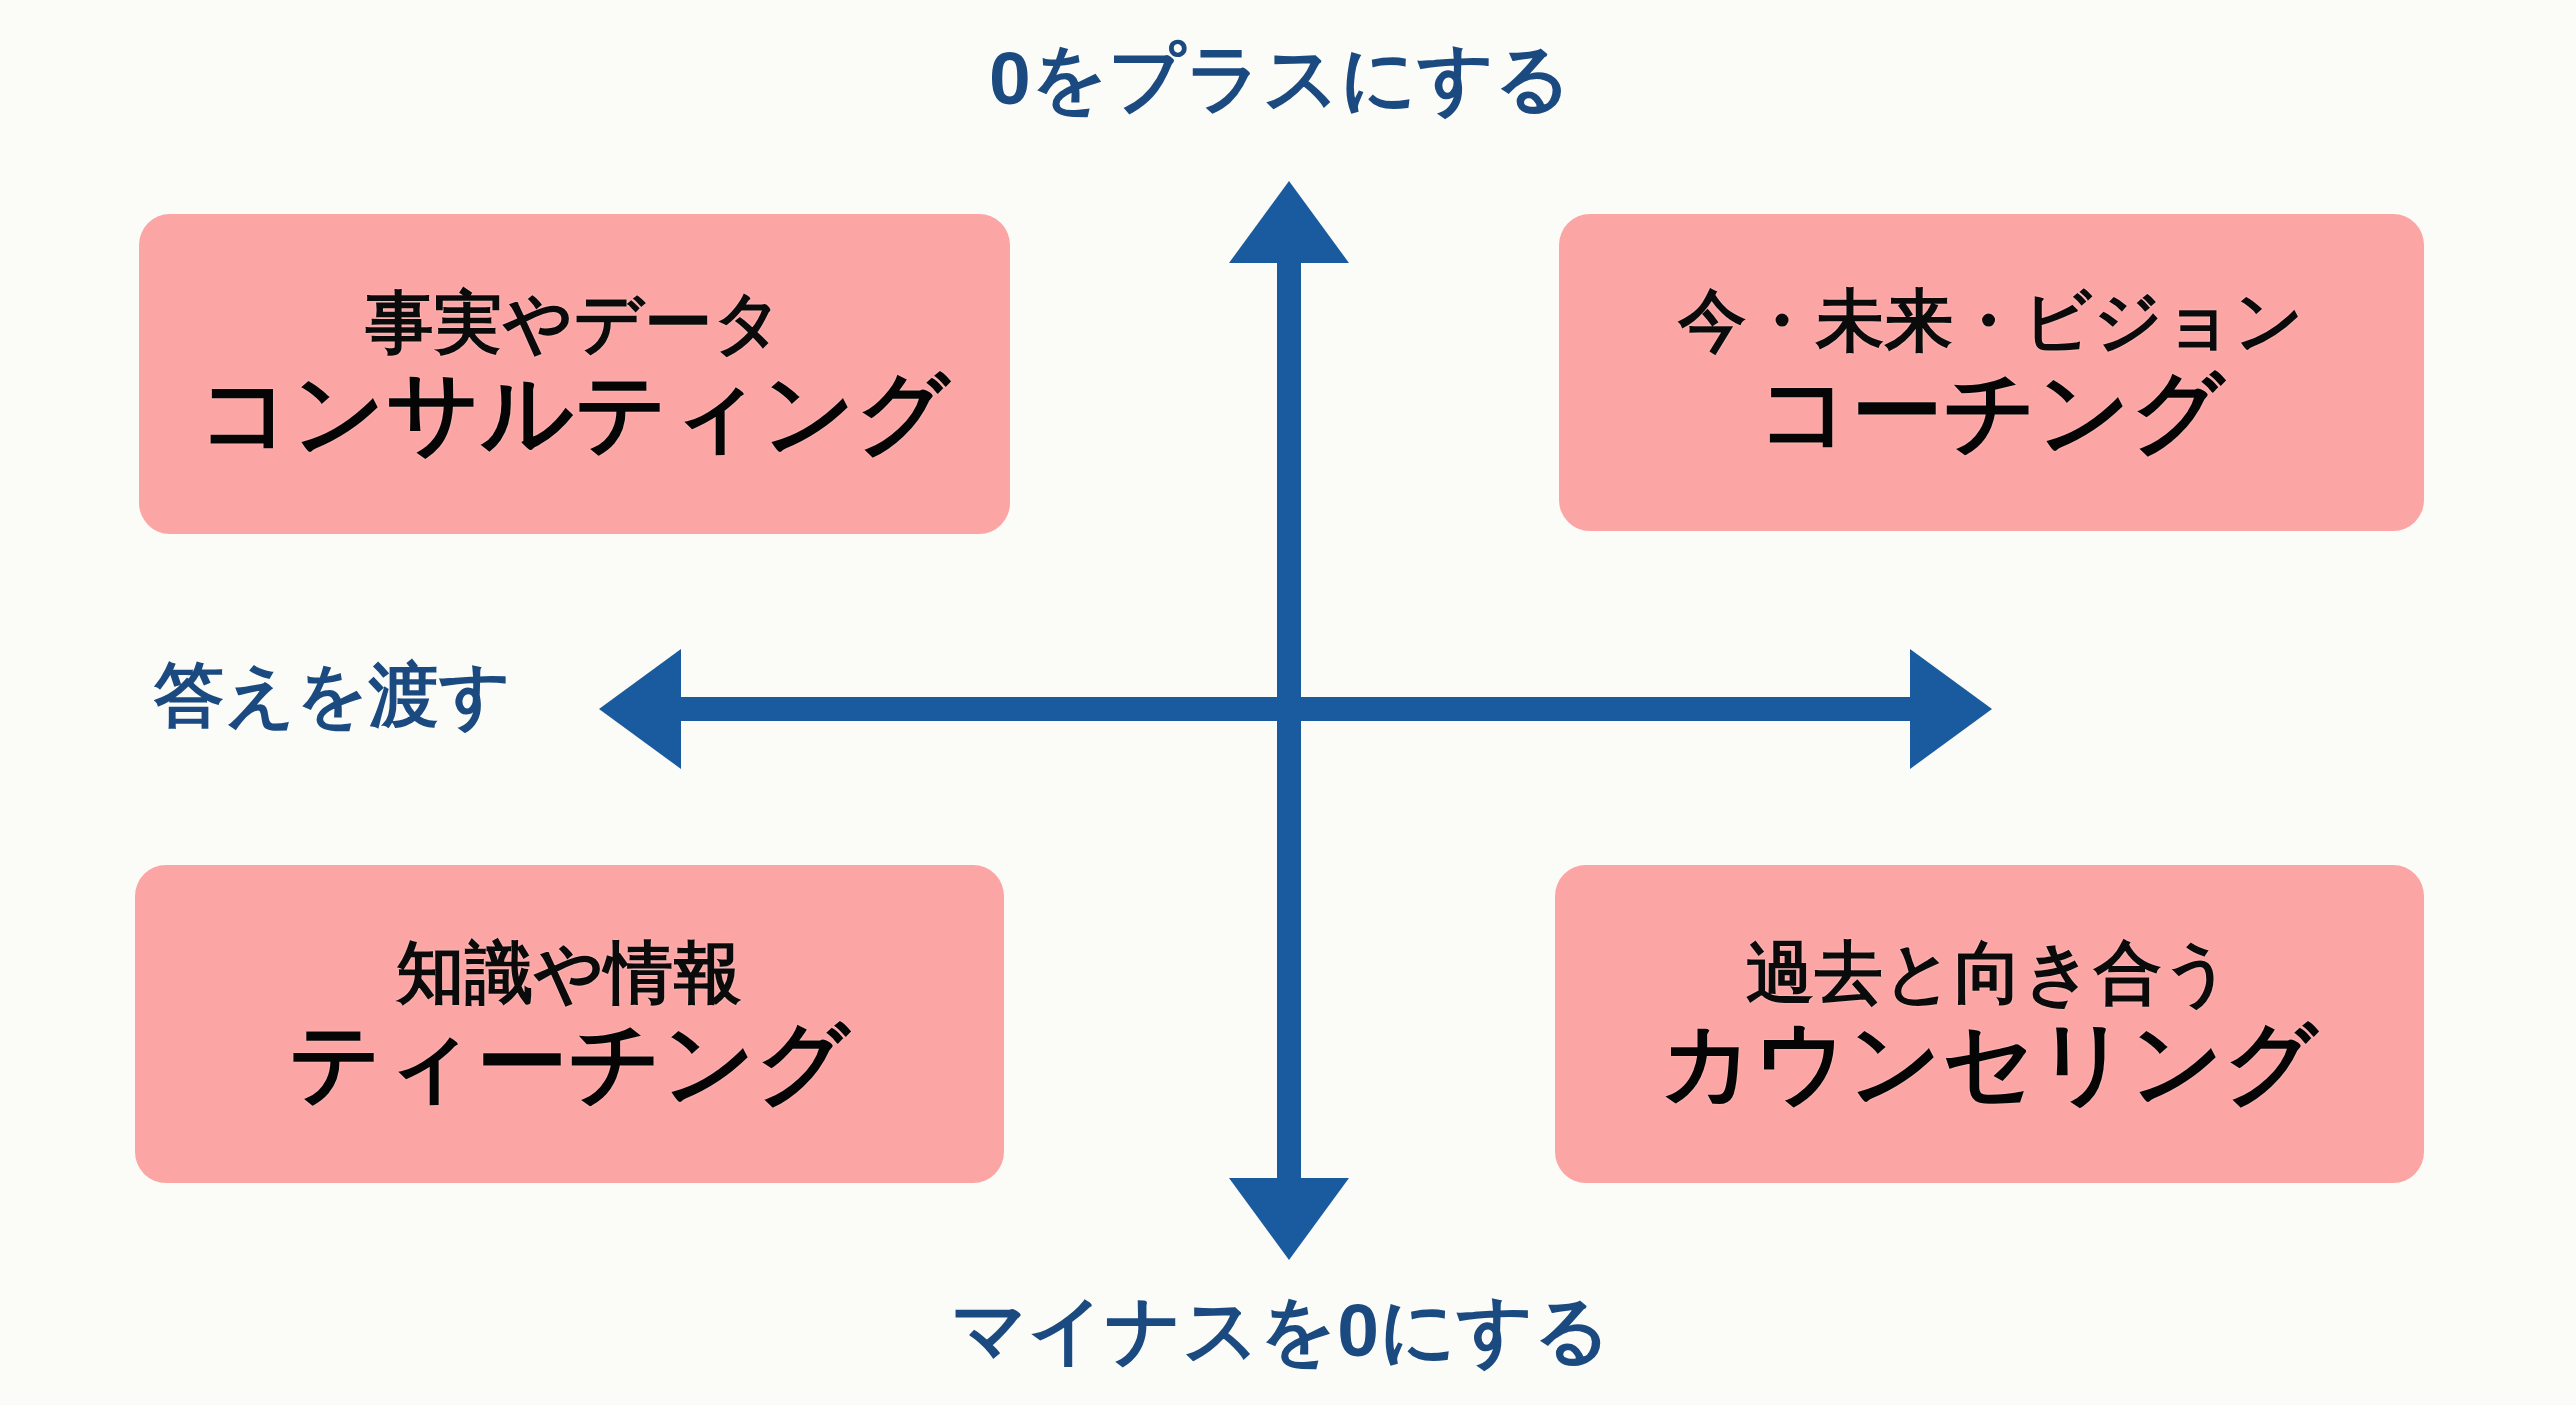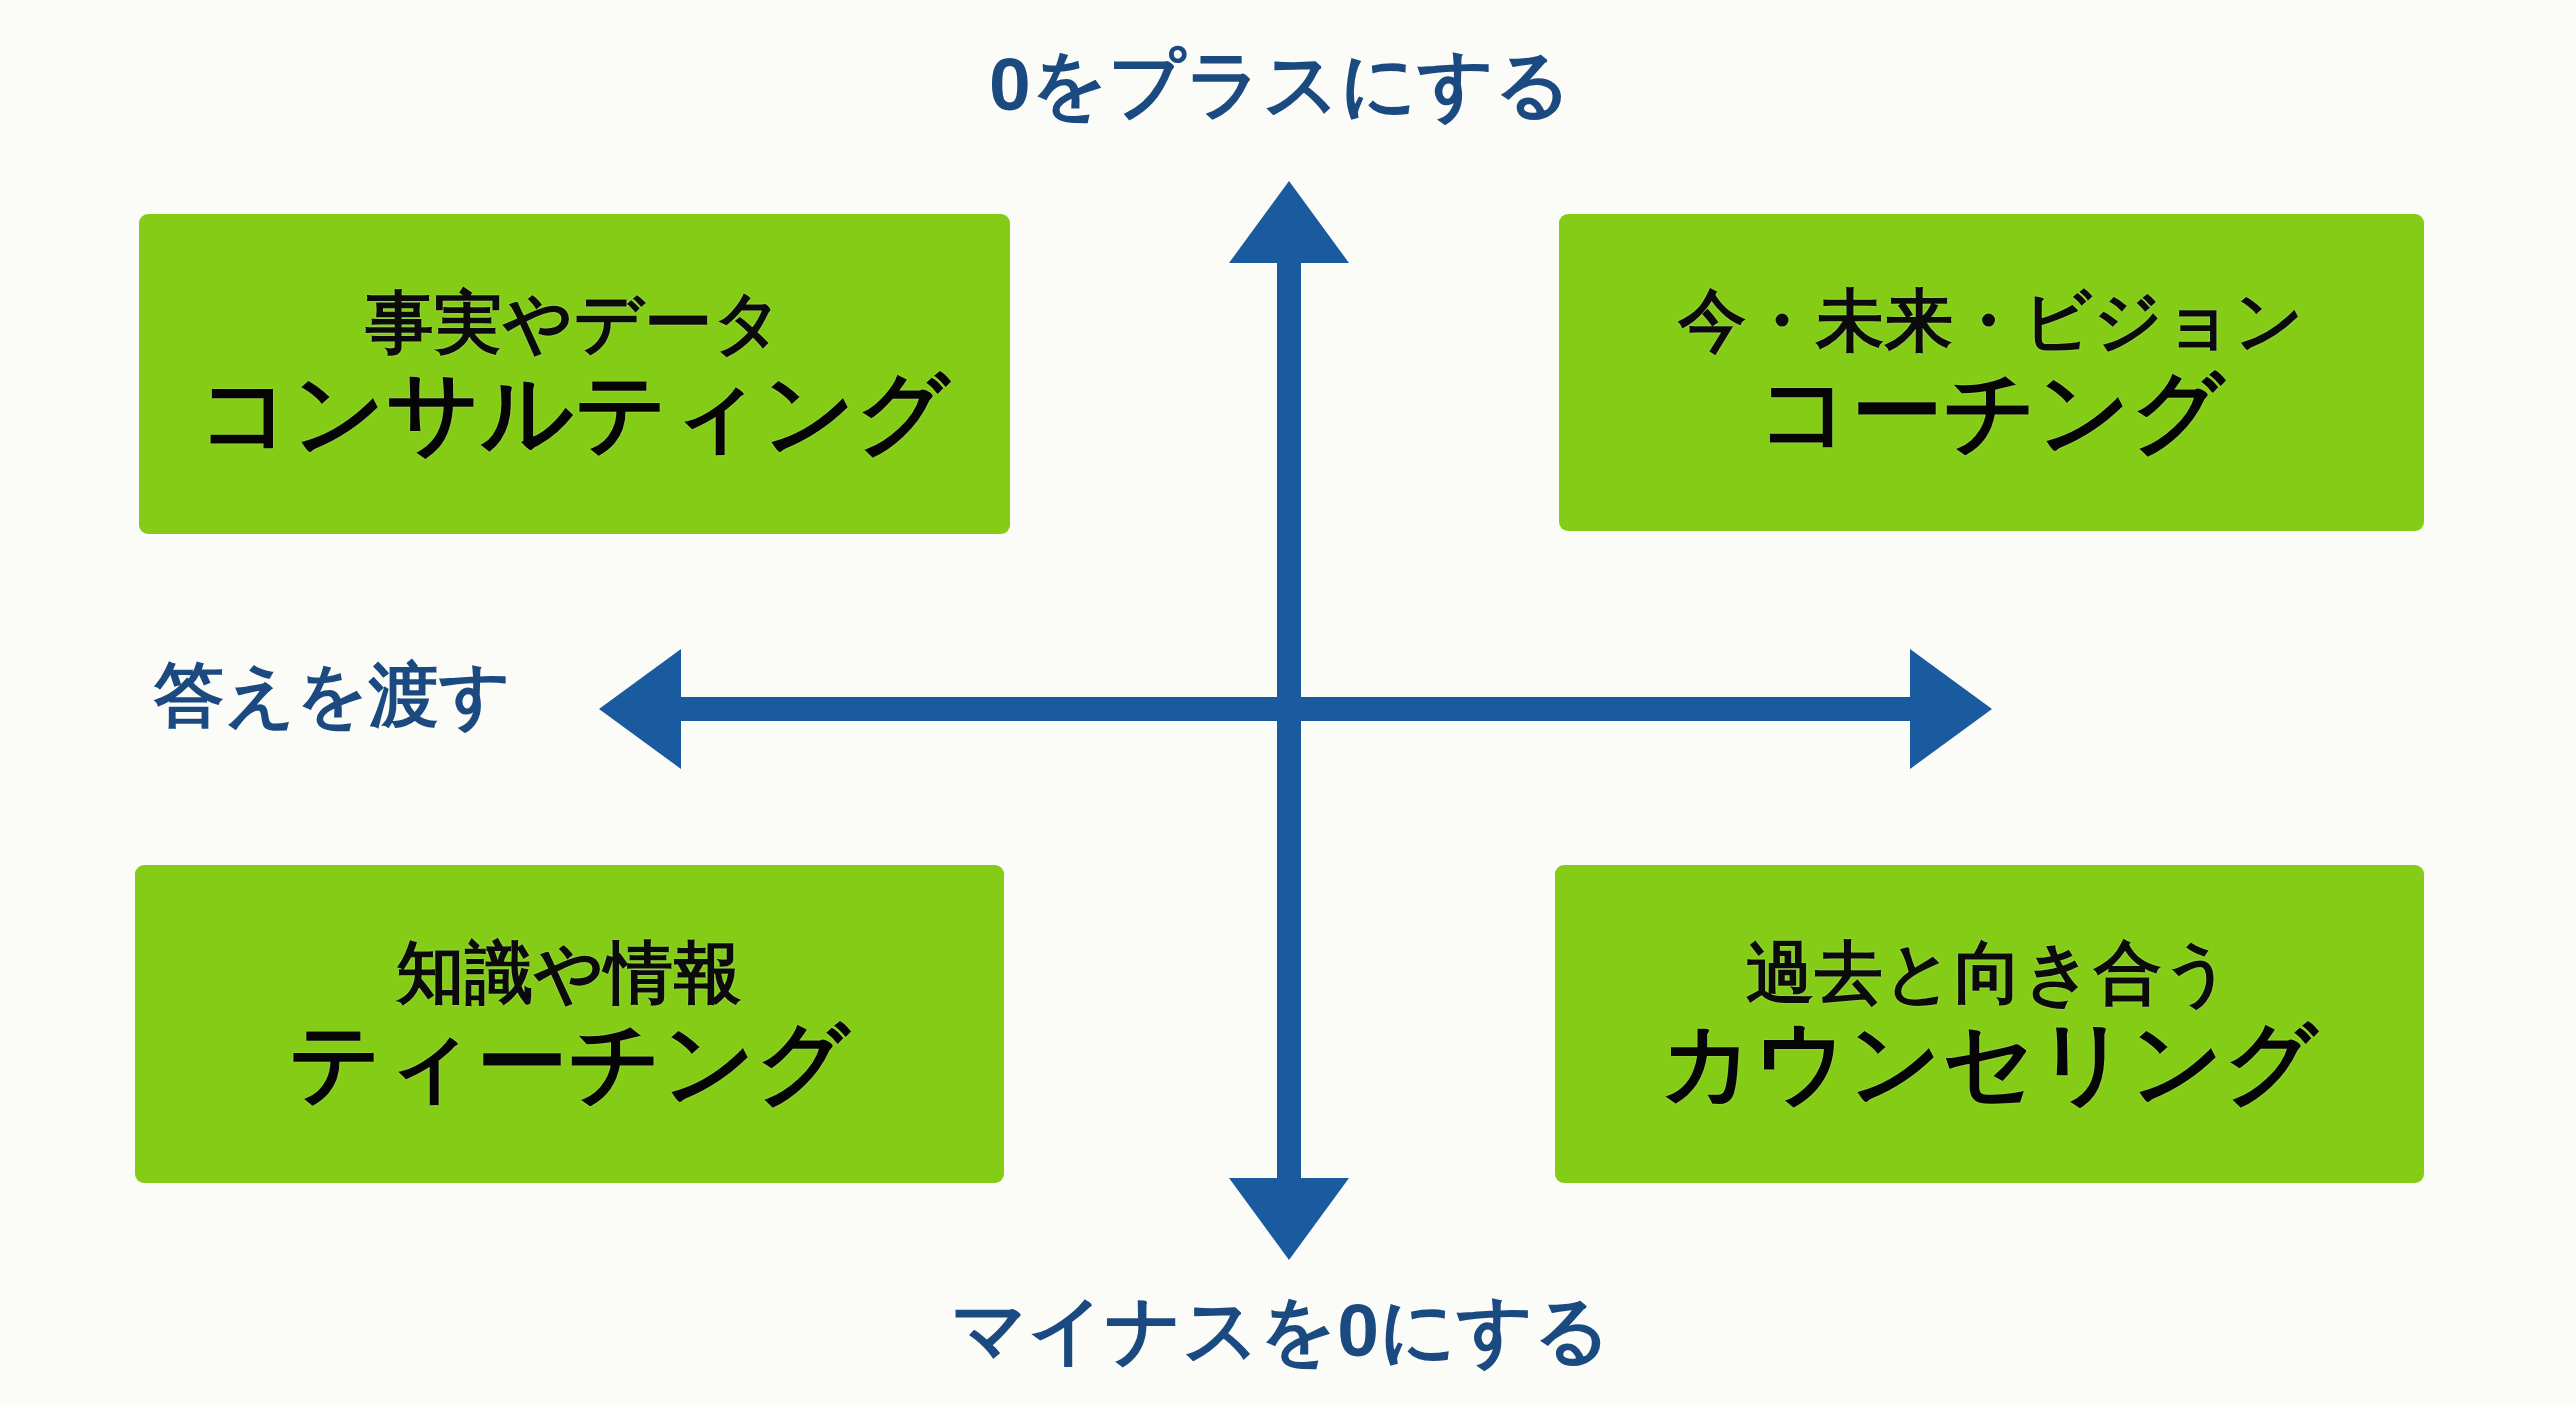--- a/index.html
+++ b/index.html
@@ -12,22 +12,22 @@
     width: 2576px;
     height: 1405px;
     background: #fbfbf7;
     overflow: hidden;
     font-family: "Liberation Sans", "DejaVu Sans", sans-serif;
   }
 
   
   .qbox {
     position: absolute;
-    background: #84cc16;
-    border-radius: 9px;
+    background: #fca5a5;
+    border-radius: 31px;
     display: flex;
     flex-direction: column;
     align-items: center;
     justify-content: center;
     box-sizing: border-box;
   }
   .qbox-sub {
     color: #0b0b0b;
     font-weight: 700;
     font-size: 68px;
@@ -106,21 +106,21 @@
 
   
   .axis-label {
     position: absolute;
     color: #1b4a80;
     font-weight: 900;
     letter-spacing: 0.5px;
     white-space: nowrap;
     text-shadow: 0 0 1.8px rgba(255,255,255,0.6);
   }
-  #label-top    { left: 989px; top: 35px;   font-size: 75px; }
+  #label-top    { left: 989px; top: 29px;   font-size: 75px; }
   #label-bottom { left: 951px; top: 1281px; font-size: 75px; }
   #label-left   { left: 154px;  top: 649px;  font-size: 70px; }
   #label-right  {
     left: 2022px; top: 598px;
     font-size: 70px; line-height: 1.15;
     white-space: normal; width: 512px;
   }
   #label-teaching-note { left: 318px; top: 1194px; font-size: 70px; }
 </style>
 </head>

